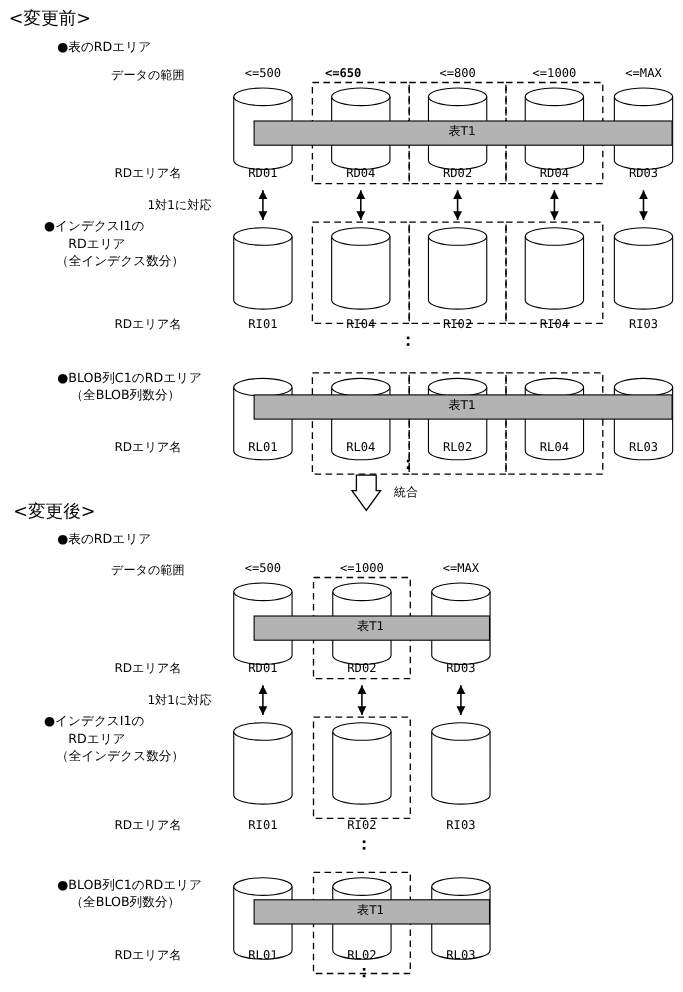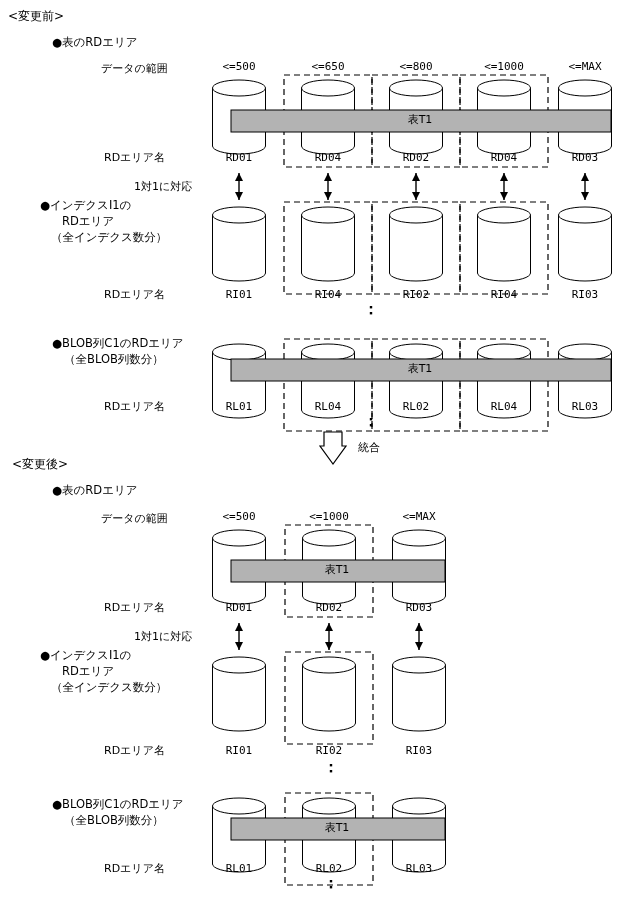--- a/index.html
+++ b/index.html
@@ -17,21 +17,21 @@
 
   .lbl {
     position: absolute;
     font-size: 11px;
     line-height: 13px;
     white-space: nowrap;
     color: #000;
   }
   .lbl.mono { font-family: "DejaVu Sans Mono", "Liberation Mono", monospace; font-size: 11px; letter-spacing: 0px; }
   .lbl.ctr { transform: translateX(-50%); }
-  .section-head { font-size: 12px; }
+  .section-head { font-size: 16px; }
   .bullet-head { font-size: 11.5px; }
 
   svg.layer {
     position: absolute; left: 0; top: 0;
     width: 621px; height: 902px;
     pointer-events: none;
   }
   .cyl-body { fill: #ffffff; stroke: #000000; stroke-width: 1; }
   .cyl-top  { fill: #ffffff; stroke: #000000; stroke-width: 1; }
   .bar      { fill: #b3b3b3; stroke: #000000; stroke-width: 1; }
@@ -244,21 +244,21 @@
   <div class="lbl bullet-head" style="left:62px; top:665px;">RDエリア</div>
   <div class="lbl bullet-head" style="left:51px; top:681px;">（全インデクス数分）</div>
   <div class="lbl" style="left:104px; top:744px;">RDエリア名</div>
 
   <div class="lbl bullet-head" style="left:52px; top:798px;">●BLOB列C1のRDエリア</div>
   <div class="lbl bullet-head" style="left:64px; top:814px;">（全BLOB列数分）</div>
   <div class="lbl" style="left:104px; top:862px;">RDエリア名</div>
 
   <div id="coltext">
       <div class="lbl ctr mono" style="left: 239px; top: 60px;">&lt;=500</div>
-      <div class="lbl ctr mono" style="left: 328px; top: 60px;">&lt;=650</div>
+      <div class="lbl ctr mono" style="left: 312px; top: 60px; font-weight: bold;">&lt;=650</div>
       <div class="lbl ctr mono" style="left: 416px; top: 60px;">&lt;=800</div>
       <div class="lbl ctr mono" style="left: 504px; top: 60px;">&lt;=1000</div>
       <div class="lbl ctr mono" style="left: 585px; top: 60px;">&lt;=MAX</div>
       <div class="lbl ctr" style="left: 420px; top: 113px;">表T1</div>
       <div class="lbl ctr mono" style="left: 239px; top: 151px;">RD01</div>
       <div class="lbl ctr mono" style="left: 328px; top: 151px;">RD04</div>
       <div class="lbl ctr mono" style="left: 416px; top: 151px;">RD02</div>
       <div class="lbl ctr mono" style="left: 504px; top: 151px;">RD04</div>
       <div class="lbl ctr mono" style="left: 585px; top: 151px;">RD03</div>
       <div class="lbl ctr mono" style="left: 239px; top: 288px;">RI01</div>

